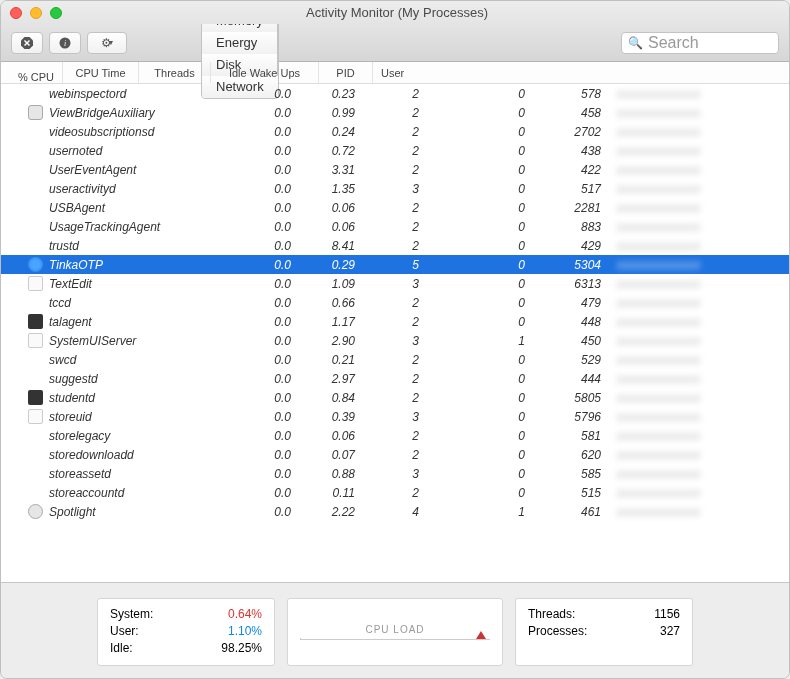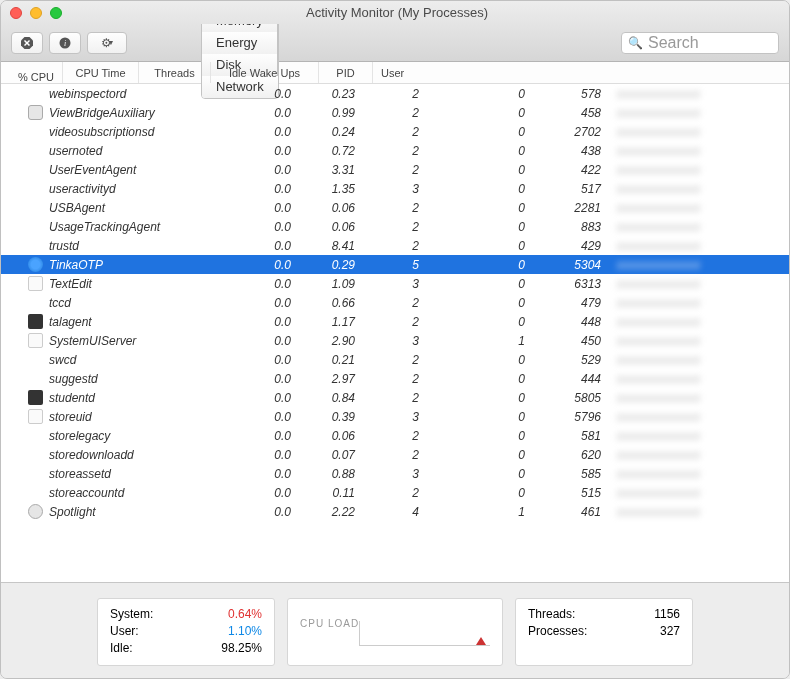--- a/index.html
+++ b/index.html
@@ -126,21 +126,21 @@
       gap:12px;
       background:#ededed;
       border-top:1px solid #c6c6c6;
     }
     .panel{
       background:#fff; border:1px solid #d6d6d6; border-radius:3px;
       height:68px;
       font-size:12px;
     }
     .panel.left{width:178px; padding:7px 12px;}
-    .panel.mid{width:216px; display:flex;flex-direction:row; padding:19px 12px;}
+    .panel.mid{width:216px; display:flex;flex-direction:column; padding:25px 12px;}
     .panel.right{width:178px; padding:7px 12px;}
     .prow{display:flex; justify-content:space-between; line-height:17px;}
     .syscolor{color:#e03131;}
     .usercolor{color:#0e88e6;}
     .chart-title{color:#999;font-size:10px;letter-spacing:1px;text-align:center;}
     .chart-area{flex:1;border-bottom:1px solid #ccc;border-left:1px solid #ccc;position:relative;margin-top:3px;}
     .chart-peak{
       position:absolute; bottom:0; right:4px;
       width:0;height:0;
       border-left:5px solid transparent;

